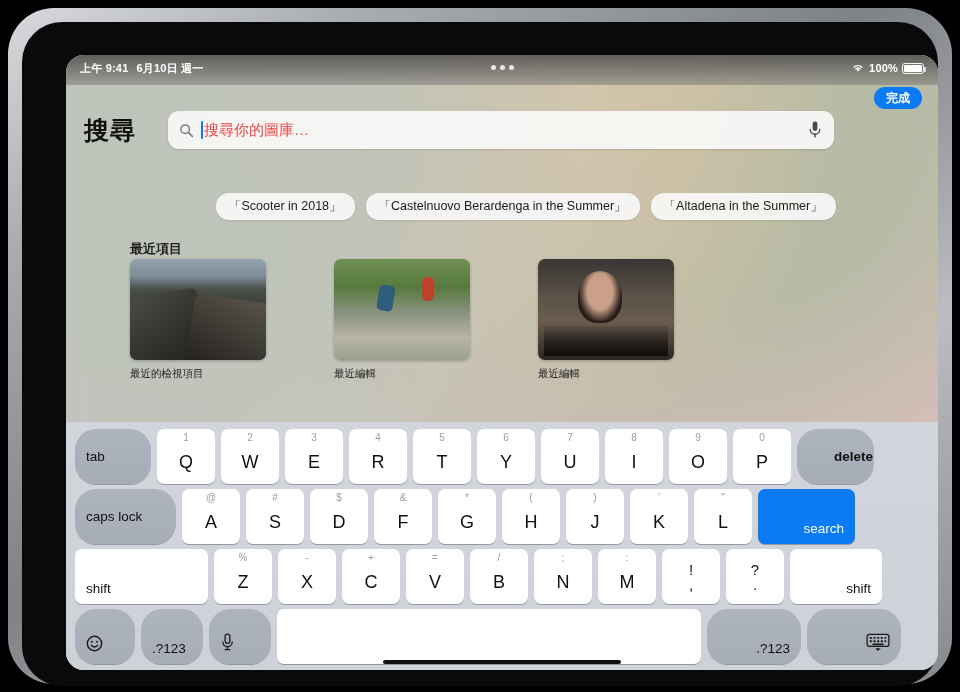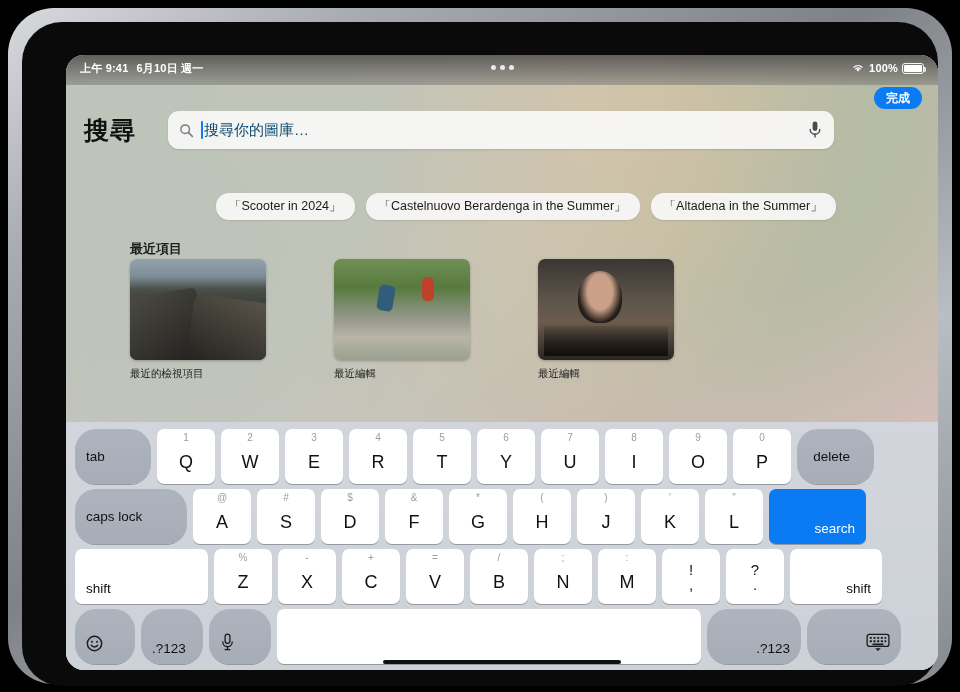--- a/index.html
+++ b/index.html
@@ -79,21 +79,21 @@
     letter-spacing:1px; width:84px;
   }
   .search-field{
     position:relative; flex:1; margin-right:104px;
     height:38px; background:rgba(248,248,247,.94); border-radius:11px;
     display:flex; align-items:center; box-shadow:0 1px 2px rgba(0,0,0,.12);
   }
   .mag{ margin-left:11px; width:15px;height:15px; flex:none; }
   .mag svg{display:block}
   .caret{ width:2px;height:18px;background:#0a7bf2;margin-left:7px;border-radius:1px;}
-  .ph{ color:#0c4a6e; font-size:15px; margin-left:1px; }
+  .ph{ color:#ef4444; font-size:15px; margin-left:1px; }
   .mic-right{ position:absolute; right:12px; top:9px; width:14px;height:20px; }
 
   
   .chips{ position:absolute; left:150px; top:138px; display:flex; gap:11px; }
   .chip{
     background:rgba(250,250,249,.9); border-radius:13px;
     padding:5px 13px; font-size:12.5px; color:#1a1a1a; white-space:nowrap;
     box-shadow:0 1px 2px rgba(0,0,0,.1);
   }
 
@@ -141,21 +141,21 @@
   }
   .key.gray{ background:linear-gradient(180deg,#aeb4bd,#a7adb7);border-radius:21px; }
   .key .hint{
     position:absolute; top:3px; left:0; right:0; text-align:center;
     font-size:10px; color:#9a9da2;
   }
   .key .main{ margin-top:11px; }
   .key.sidelbl{ justify-content:flex-start; align-items:center; font-size:13.5px; }
   .key.sidelbl span{ margin-left:11px; }
   .key.sidelbl-r{ justify-content:flex-end; align-items:center; font-size:13.5px; }
-  .key.sidelbl-r span{ margin-right:24px; }
+  .key.sidelbl-r span{ margin-right:1px;font-weight:bold; }
   .key.bl{ align-items:flex-end; justify-content:flex-start; font-size:13.5px; }
   .key.bl span{ margin:0 0 8px 11px; }
   .key.br{ align-items:flex-end; justify-content:flex-end; font-size:13.5px; }
   .key.br span{ margin:0 11px 8px 0; }
   .key.blue{ background:#0a7bf2; color:#fff; }
   .key.blue span{ color:#fff; font-size:13.5px; }
   .key.dual{ flex-direction:column; justify-content:center; gap:1px; }
   .key.dual .u{ font-size:15px; line-height:15px; }
   .key.dual .d{ font-size:15px; line-height:14px; }
   .key.icon{ align-items:flex-end; justify-content:flex-start; }
@@ -222,21 +222,21 @@
               <svg width="14" height="20" viewBox="0 0 14 20">
                 <rect x="4.6" y="1.4" width="4.8" height="9.6" rx="2.4" fill="#4a4a4e"></rect>
                 <path d="M2.2 9.4a4.8 4.8 0 0 0 9.6 0" stroke="#4a4a4e" stroke-width="1.4" fill="none" stroke-linecap="round"></path>
                 <line x1="7" y1="14.2" x2="7" y2="17" stroke="#4a4a4e" stroke-width="1.4" stroke-linecap="round"></line>
               </svg>
             </span>
           </div>
         </div>
 
         <div class="chips">
-          <div class="chip">「Scooter in 2024」</div>
+          <div class="chip">「Scooter in 2018」</div>
           <div class="chip">「Castelnuovo Berardenga in the Summer」</div>
           <div class="chip">「Altadena in the Summer」</div>
         </div>
 
         <div class="recent-title">最近項目</div>
         <div class="recents">
           <div class="rec-item">
             <div class="thumb ph1"></div>
             <div class="rec-label">最近的檢視項目</div>
           </div>
@@ -295,21 +295,21 @@
             <div class="key" style="width:58px">
               <span class="hint">0</span>
               <span class="main">P</span>
               </div>
             <div class="key gray sidelbl-r" style="width:77px">
               <span>delete</span>
               </div>
           </div>
 
           <div class="kb-row">
-            <div class="key gray sidelbl" style="width:112px">
+            <div class="key gray sidelbl" style="width:101px">
               <span>caps lock</span>
               </div>
             <div class="key" style="width:58px">
               <span class="hint">@</span>
               <span class="main">A</span>
               </div>
             <div class="key" style="width:58px">
               <span class="hint">#</span>
               <span class="main">S</span>
               </div>

